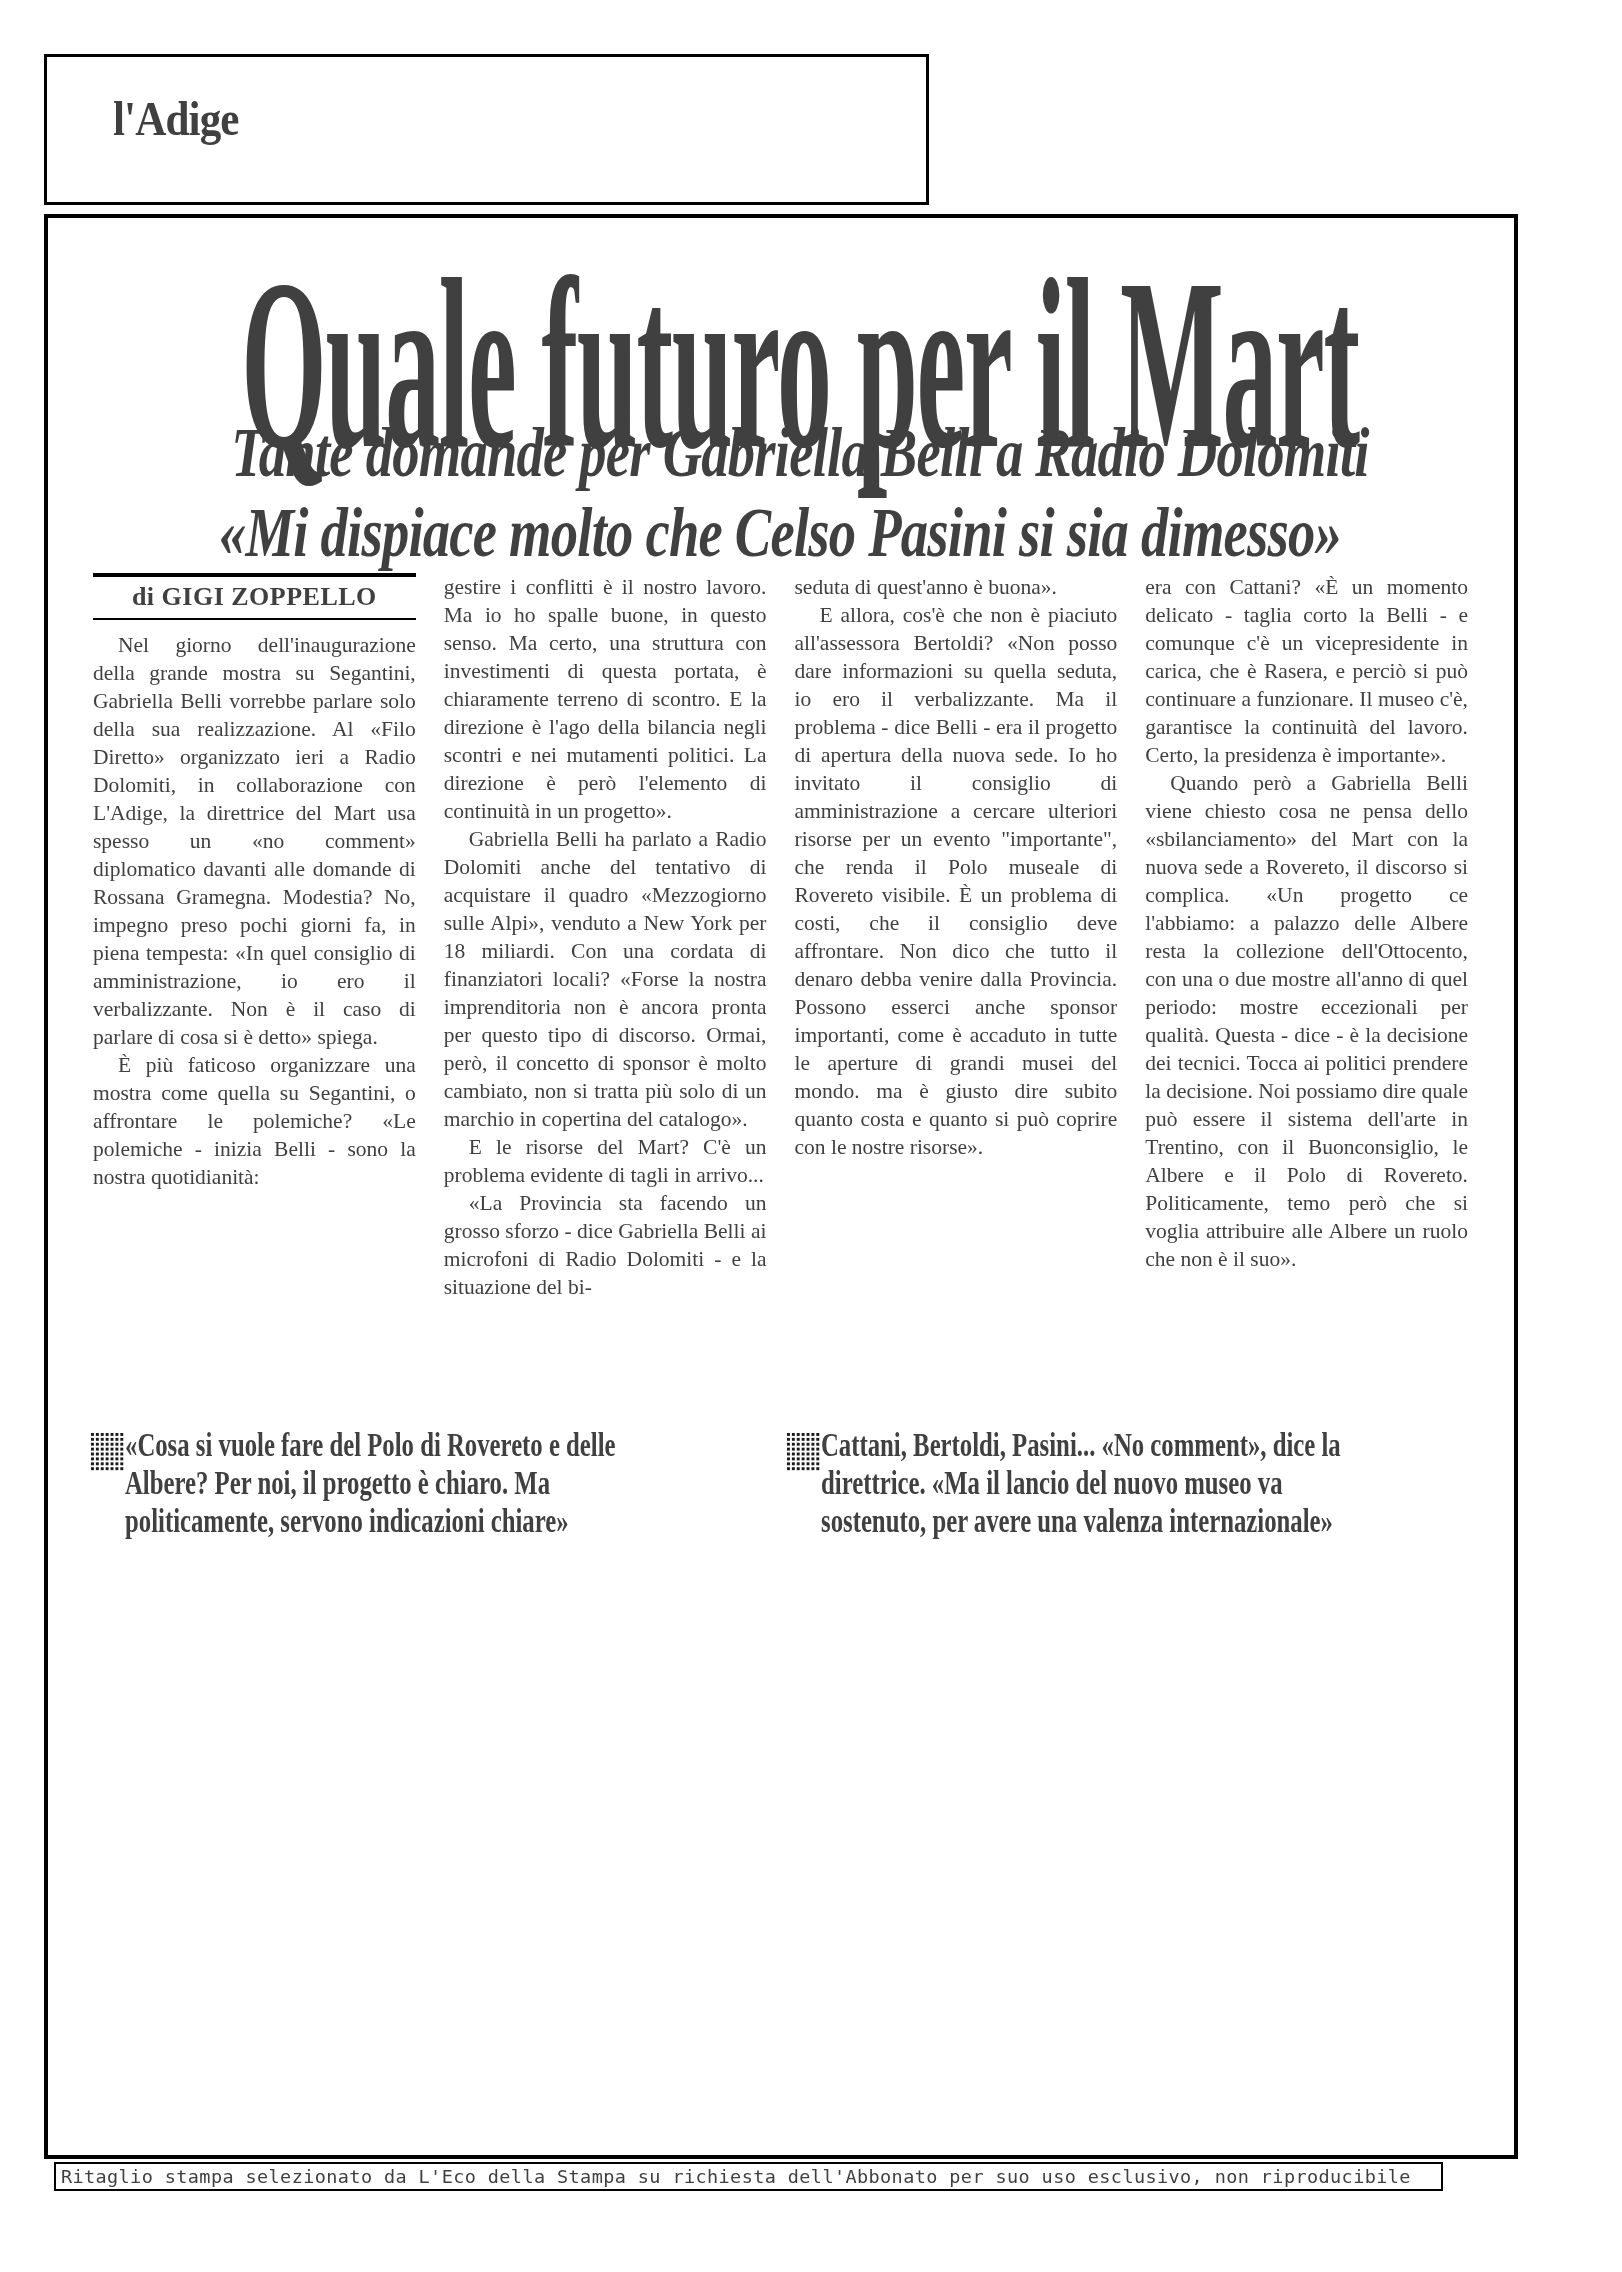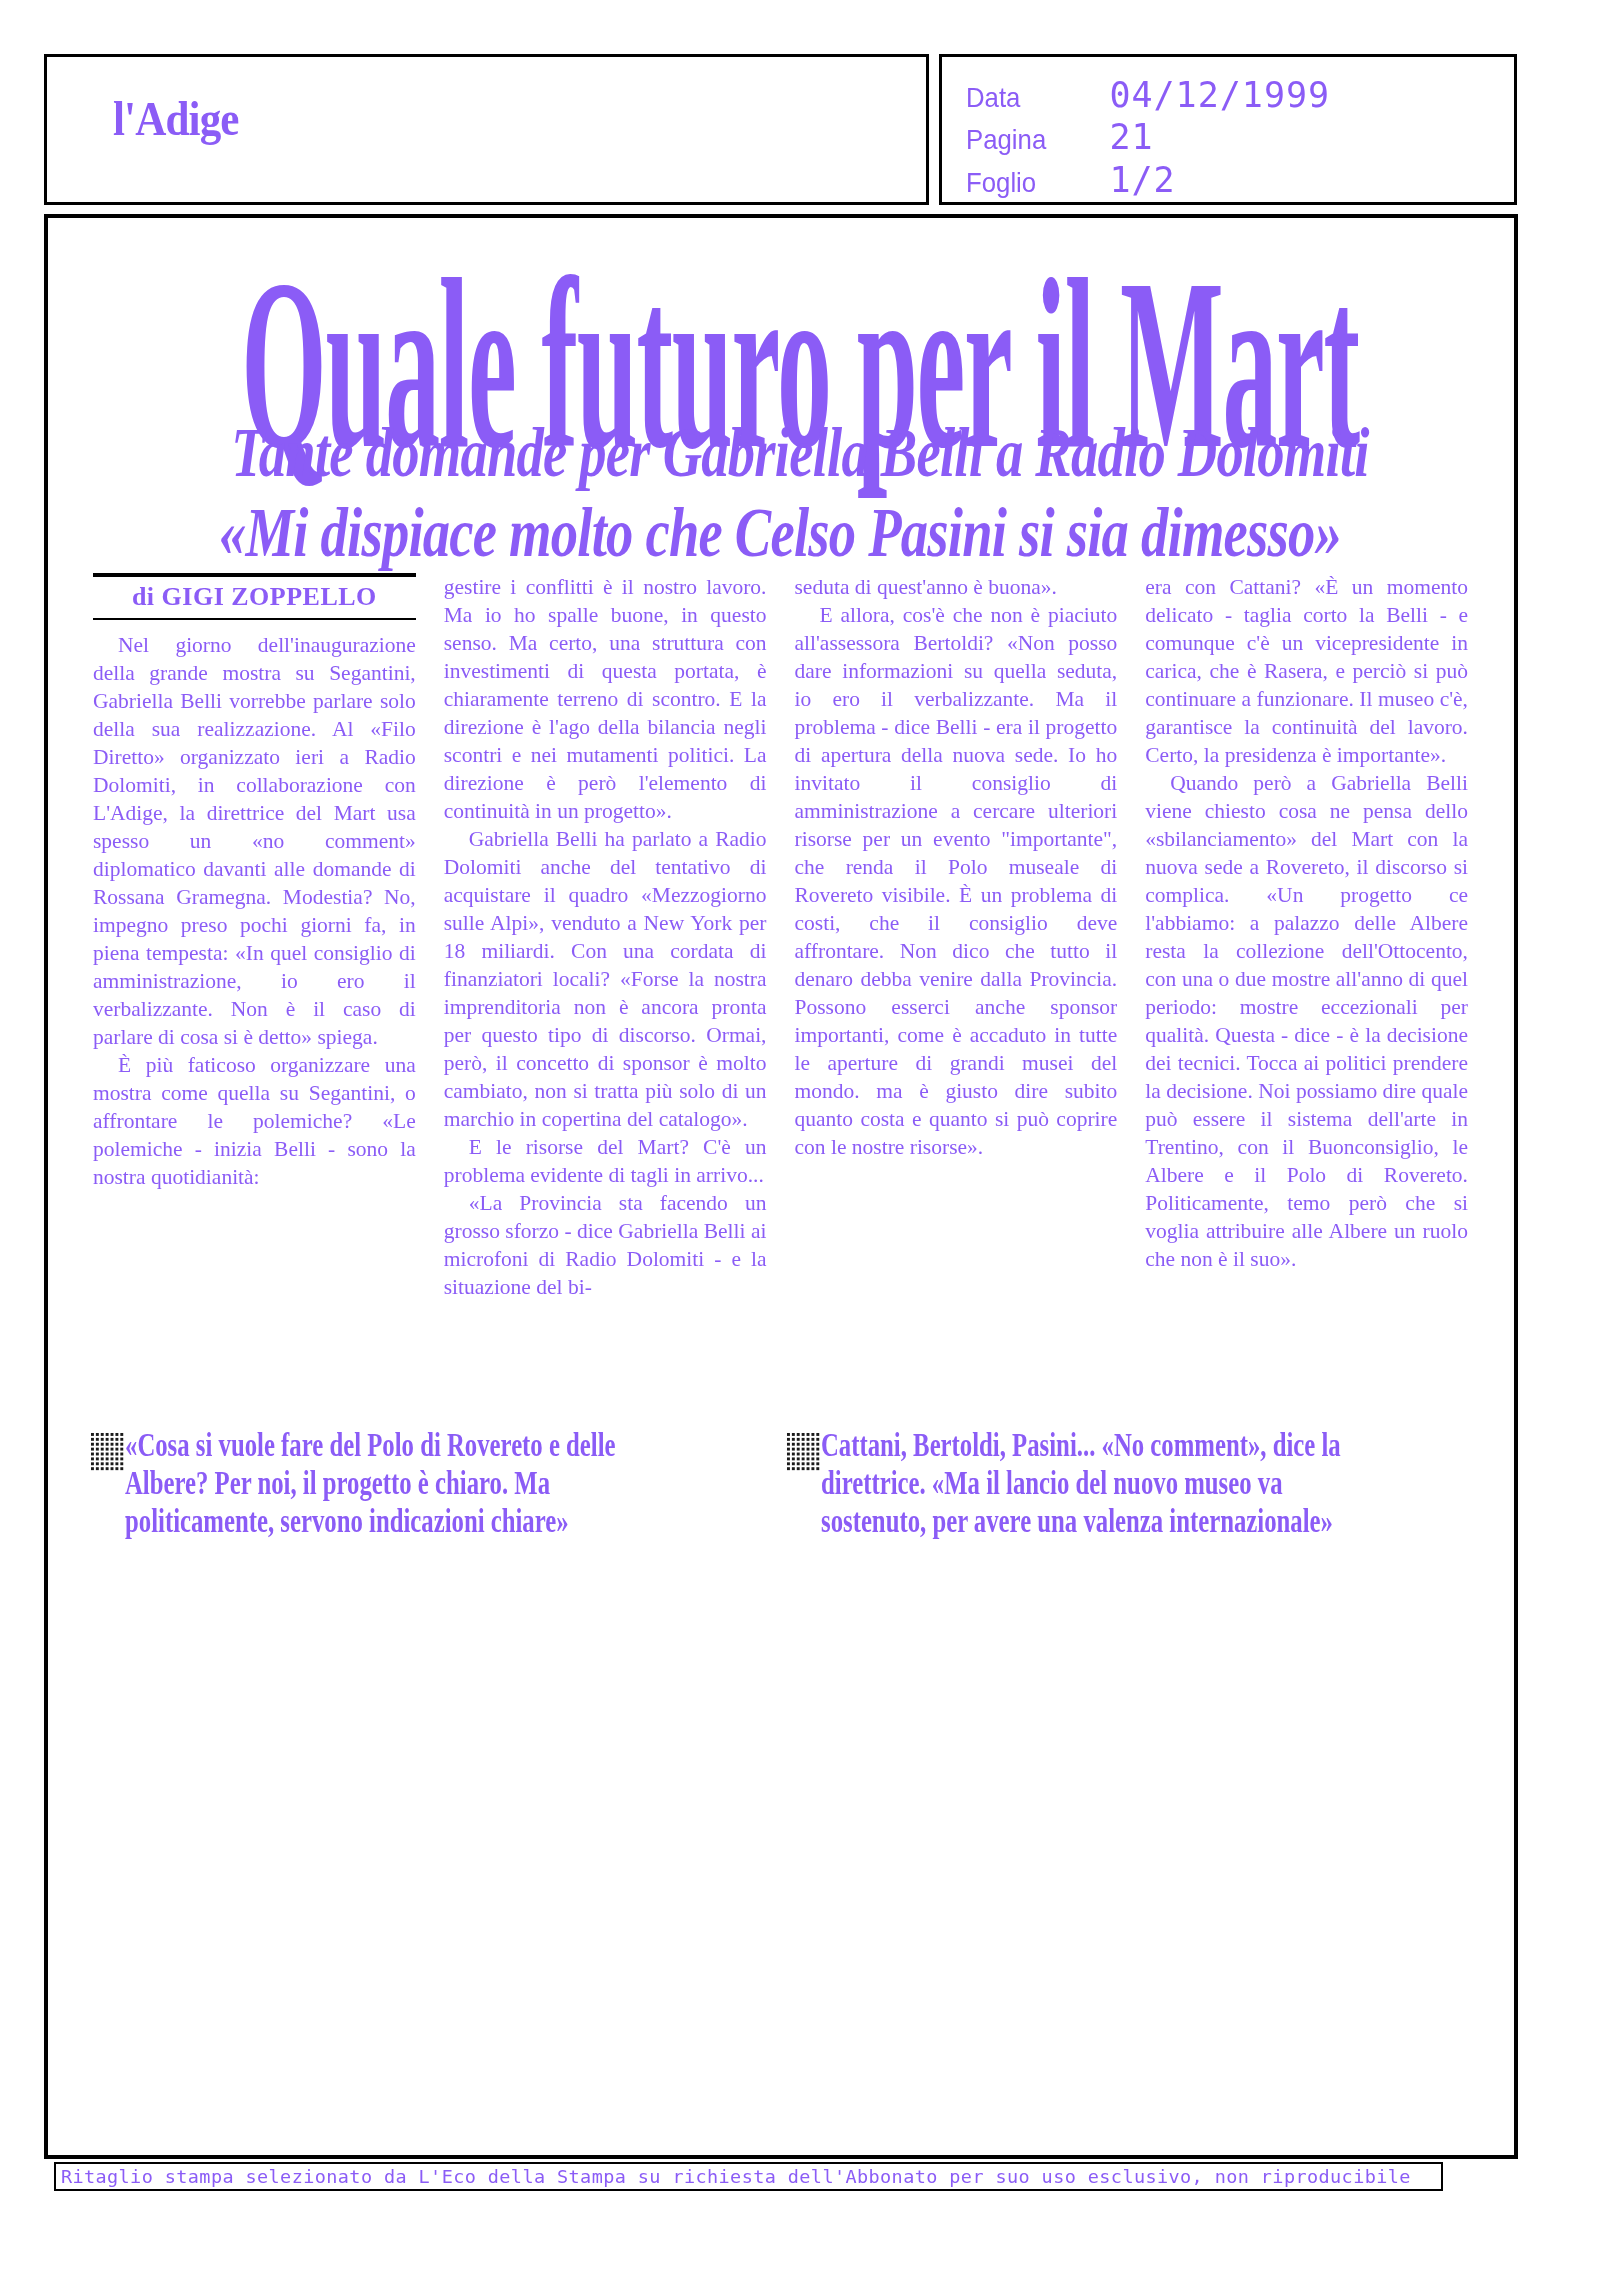--- a/index.html
+++ b/index.html
@@ -1,17 +1,17 @@
 <!DOCTYPE html>
 <html><head>
 <meta charset="utf-8">
 <style>
   html,body{margin:0;padding:0;background:#e8e8e8;}
   #page{position:relative;width:1623px;height:2272px;background:#ffffff;overflow:hidden;
-        font-family:"Liberation Serif",serif;color:#8b5cf6;}
+        font-family:"Liberation Serif",serif;color:#404040;}
   
   .hdr-box{position:absolute;box-sizing:border-box;border:3.9px solid #000;background:#fff;}
   #masthead-box{left:44px;top:54px;width:885px;height:151px;}
   #logo{position:absolute;left:66px;top:33px;font-size:49px;font-weight:700;
         transform:scaleX(.88);transform-origin:0 50%;white-space:nowrap;letter-spacing:-1px;}
   #info-box{left:939px;top:54px;width:578px;height:151px;}
   .info-row{position:absolute;left:24.4px;display:flex;align-items:baseline;}
   .info-label{font-family:"Liberation Sans",sans-serif;font-size:28px;width:143px;
               transform:scaleX(.92);transform-origin:0 50%;}
   .info-value{font-family:"DejaVu Sans Mono",monospace;font-size:35px;letter-spacing:1px;}
@@ -50,34 +50,20 @@
 </style>
 </head>
 <body>
 
 <div id="page">
 
   <div class="hdr-box" id="masthead-box">
     <div id="logo">l'Adige</div>
   </div>
 
-  <div class="hdr-box" id="info-box">
-    <div class="info-row" style="top:17.6px;">
-      <span class="info-label">Data</span>
-      <span class="info-value">04/12/1999</span>
-    </div>
-    <div class="info-row" style="top:60px;">
-      <span class="info-label">Pagina</span>
-      <span class="info-value">21</span>
-    </div>
-    <div class="info-row" style="top:103px;">
-      <span class="info-label">Foglio</span>
-      <span class="info-value">1/2</span>
-    </div>
-  </div>
 
   <div id="article-frame"></div>
 
   <div class="fit-center" id="headline">Quale futuro per il Mart</div>
   <div class="fit-center subhead" id="subhead1">Tante domande per Gabriella Belli a Radio Dolomiti</div>
   <div class="fit-center subhead" id="subhead2">«Mi dispiace molto che Celso Pasini si sia dimesso»</div>
 
   <div id="columns">
     <div class="col">
       <div id="byline-box">di GIGI ZOPPELLO</div>

